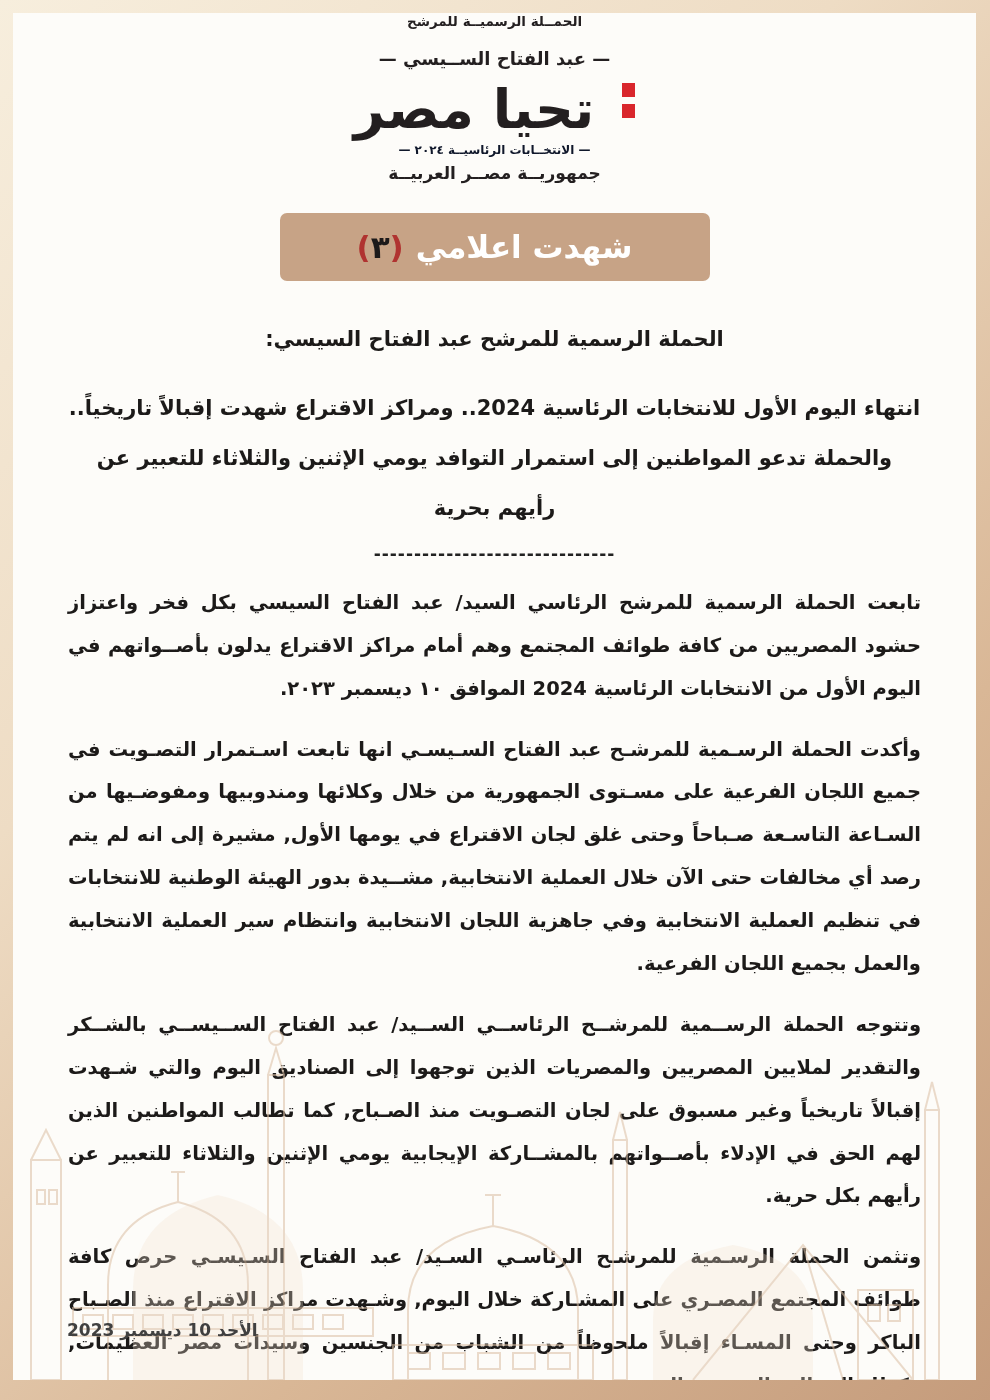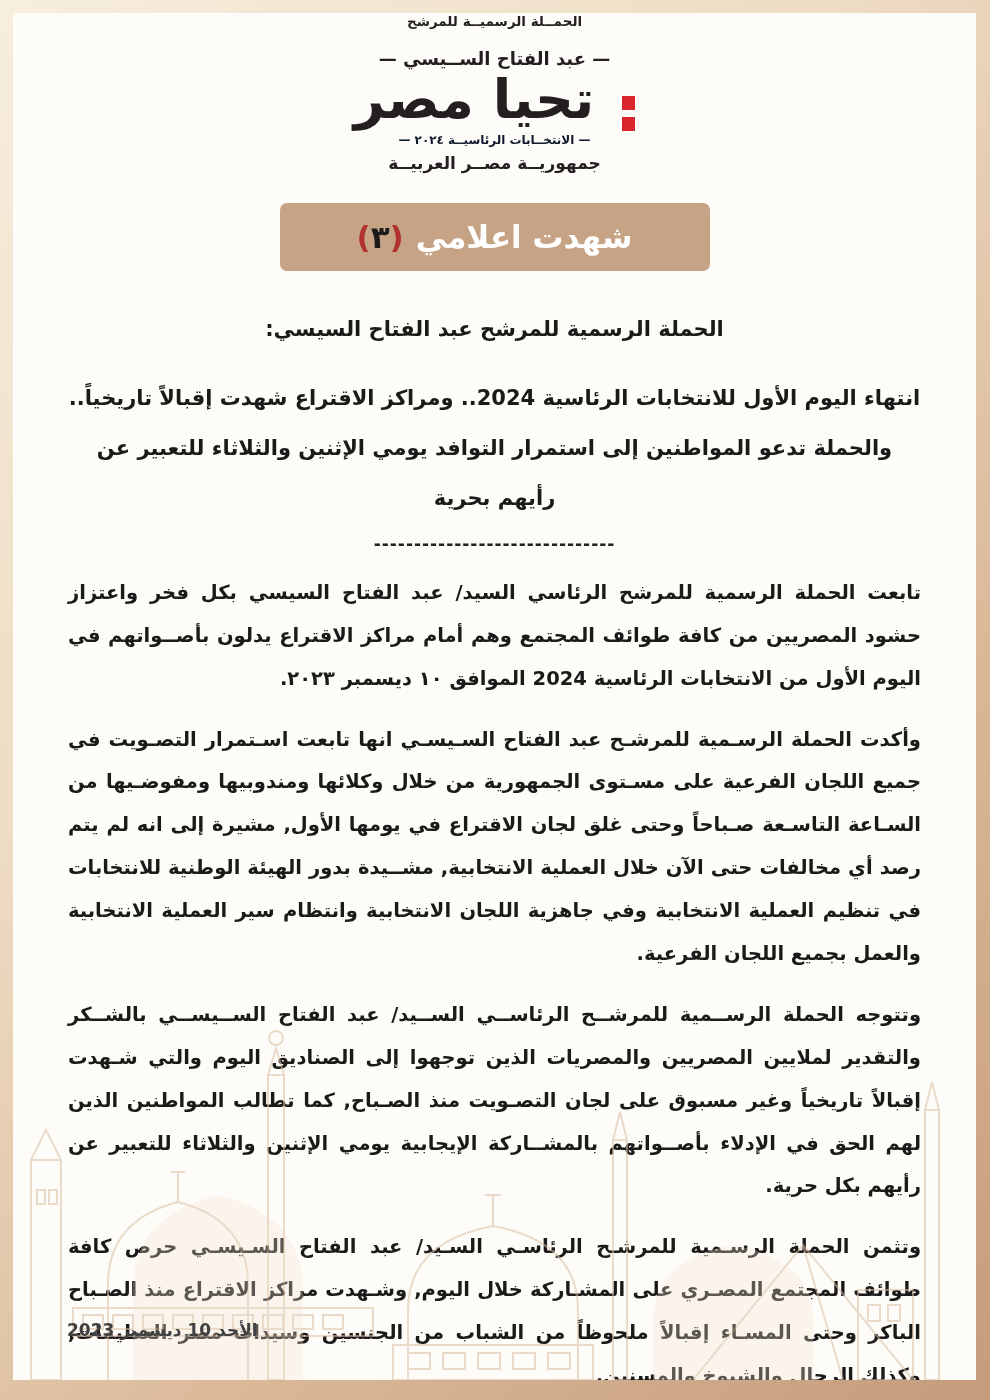--- a/index.html
+++ b/index.html
@@ -18,21 +18,21 @@
     background:#fdfcf9;overflow:hidden;
   }
   .watermark{
     position:absolute;bottom:0;left:0;width:100%;height:390px;
     opacity:.55;pointer-events:none;
   }
   
   .logo{position:relative;text-align:center;direction:rtl;color:#231f20;}
   .logo .l1{font-size:13.5px;font-weight:bold;letter-spacing:.2px;}
   .logo .l2{font-size:18px;font-weight:bold;margin-top:19px;}
-  .brand-row{display:flex;direction:rtl;justify-content:center;align-items:flex-end;gap:28px;margin-top:0;}
+  .brand-row{display:flex;direction:rtl;justify-content:center;align-items:flex-start;gap:28px;margin-top:10px;}
   .brand{font-size:54px;font-weight:bold;line-height:1.15;letter-spacing:-1px;}
   .colon{display:flex;flex-direction:column;gap:7px;padding-top:4px;}
   .colon i{display:block;width:13px;height:14px;background:#d9262c;}
   .logo .l4{font-size:12px;font-weight:bold;margin-top:2px;color:#0f172a;}
   .logo .l5{font-size:17px;font-weight:bold;margin-top:6px;letter-spacing:.5px;}
   
   .banner{
     direction:rtl;display:flex;align-items:center;justify-content:center;gap:12px;
     width:430px;margin:30px auto 0;padding:16px 10px;box-sizing:border-box;
     background:#c7a386;border-radius:7px;

